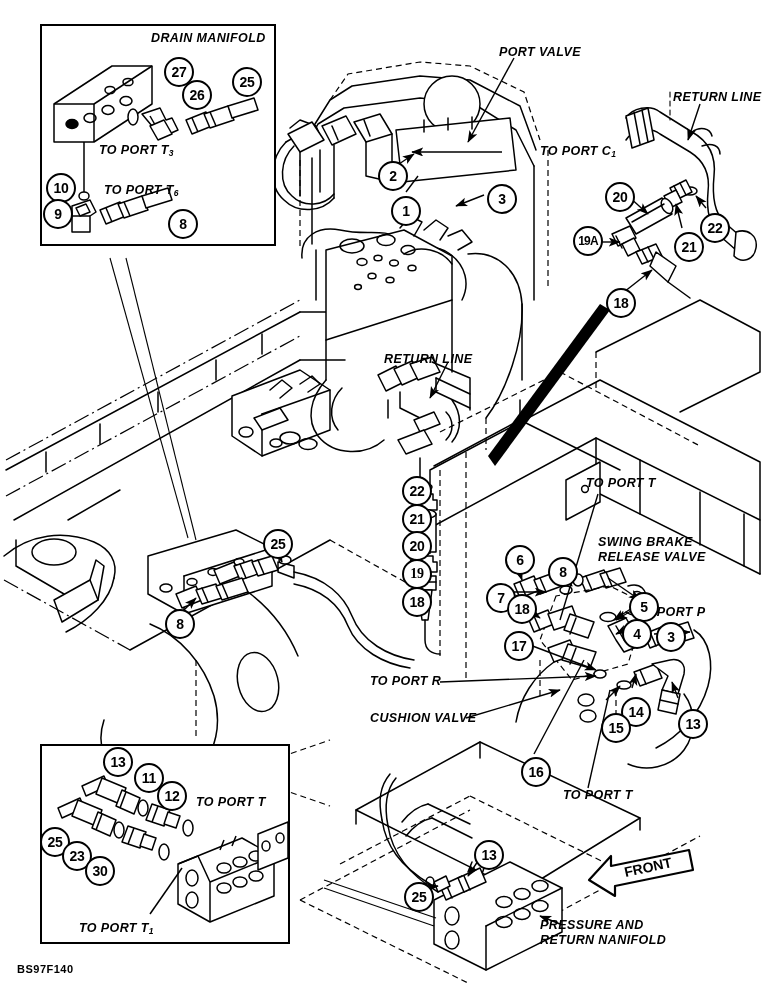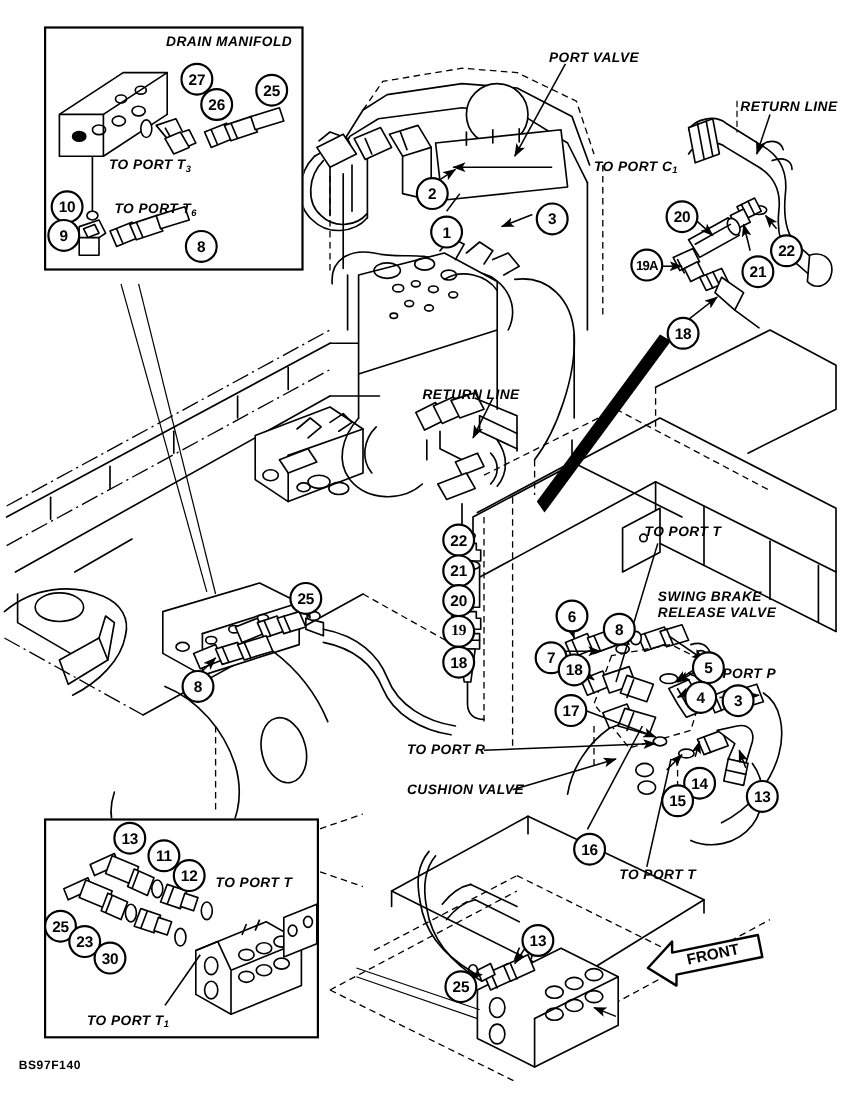--- a/index.html
+++ b/index.html
@@ -639,20 +639,24 @@
   <div class="lbl" style="left:370px;top:711px;">CUSHION VALVE</div>
 
   <div class="lbl" style="left:563px;top:788px;">TO PORT T</div>
 
   <div class="lbl" style="left:196px;top:795px;">TO PORT T</div>
 
   <div class="lbl" style="left:79px;top:905px;margin-top:16px;">
     <span>TO PORT T</span><sub>1</sub>
   </div>
 
+  <div class="lbl" style="left:540px;top:918px;">
+    <div>PRESSURE AND</div>
+    <div>RETURN NANIFOLD</div>
+  </div>
 
   <div class="figcode">BS97F140</div>
 
   <div id="callout-layer">
       <div class="callout" style="left: 164px; top: 57px;">27</div>
       <div class="callout" style="left: 182px; top: 80px;">26</div>
       <div class="callout" style="left: 232px; top: 67px;">25</div>
       <div class="callout" style="left: 46px; top: 173px;">10</div>
       <div class="callout" style="left: 43px; top: 199px;">9</div>
       <div class="callout" style="left: 168px; top: 209px;">8</div>

